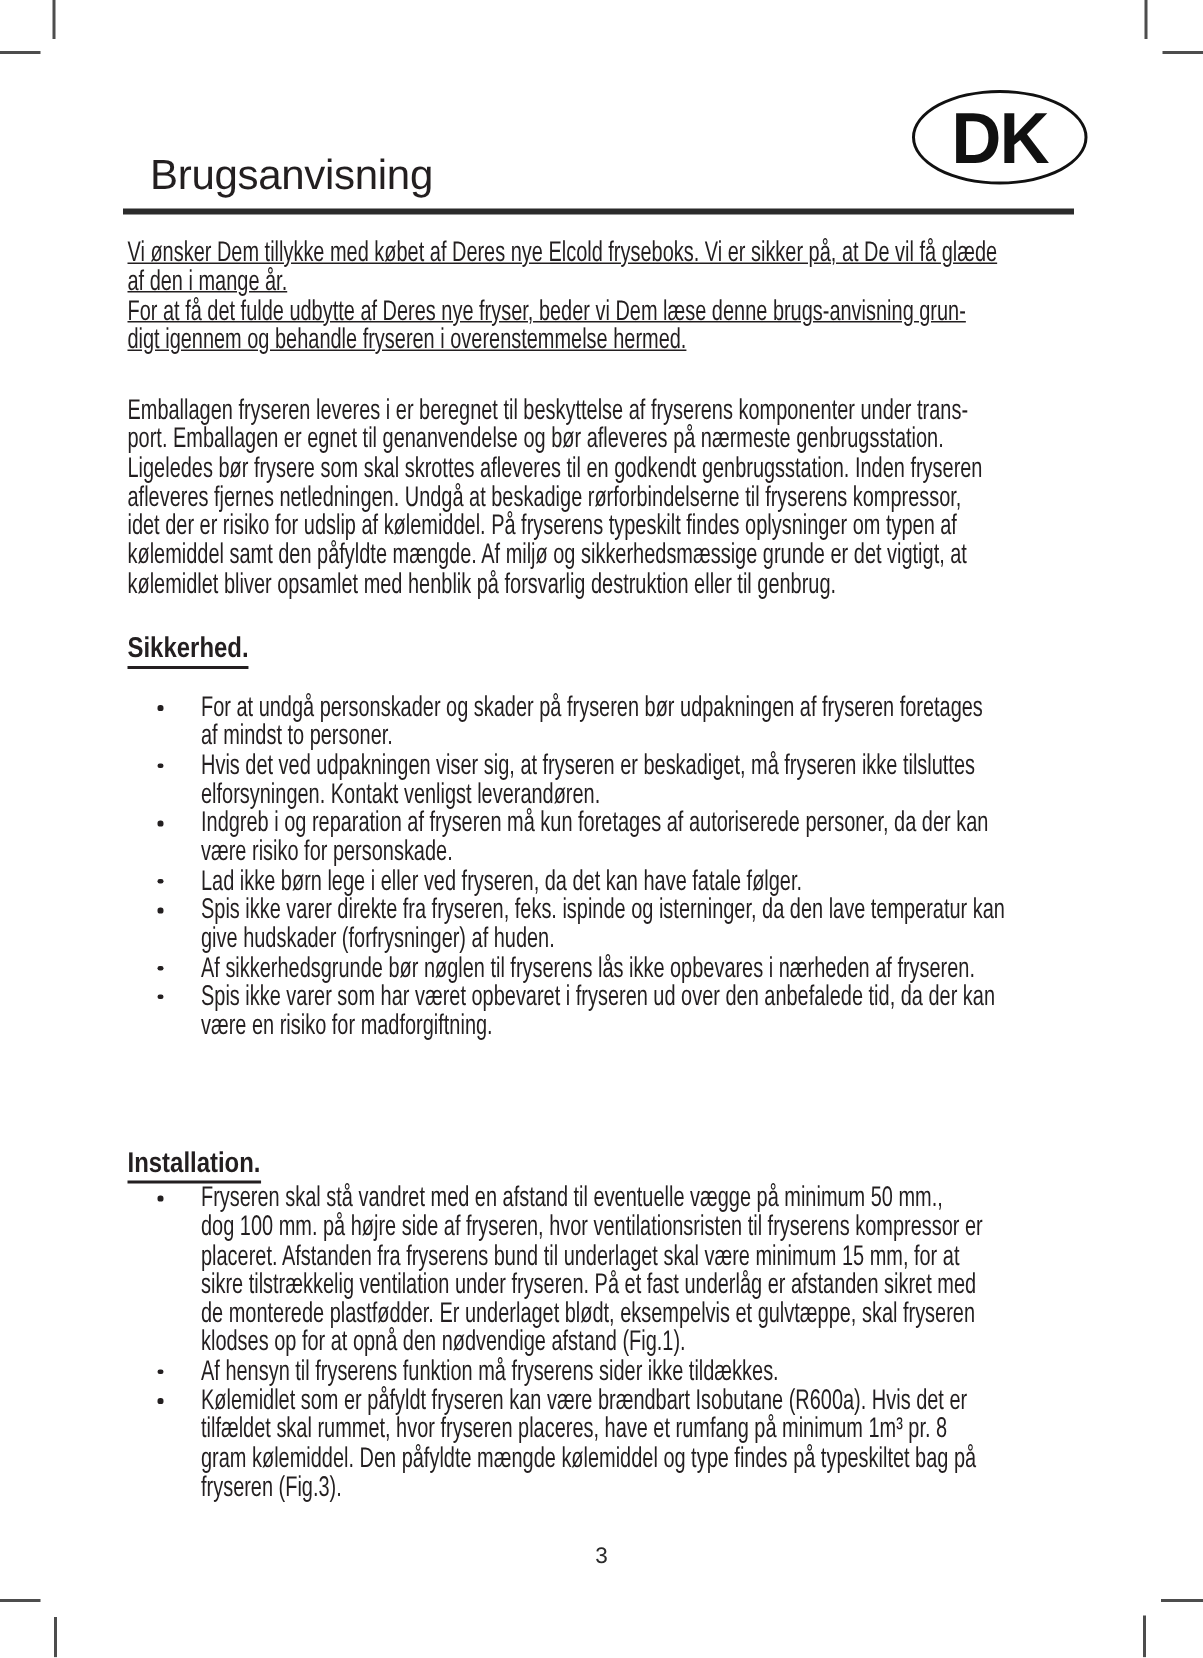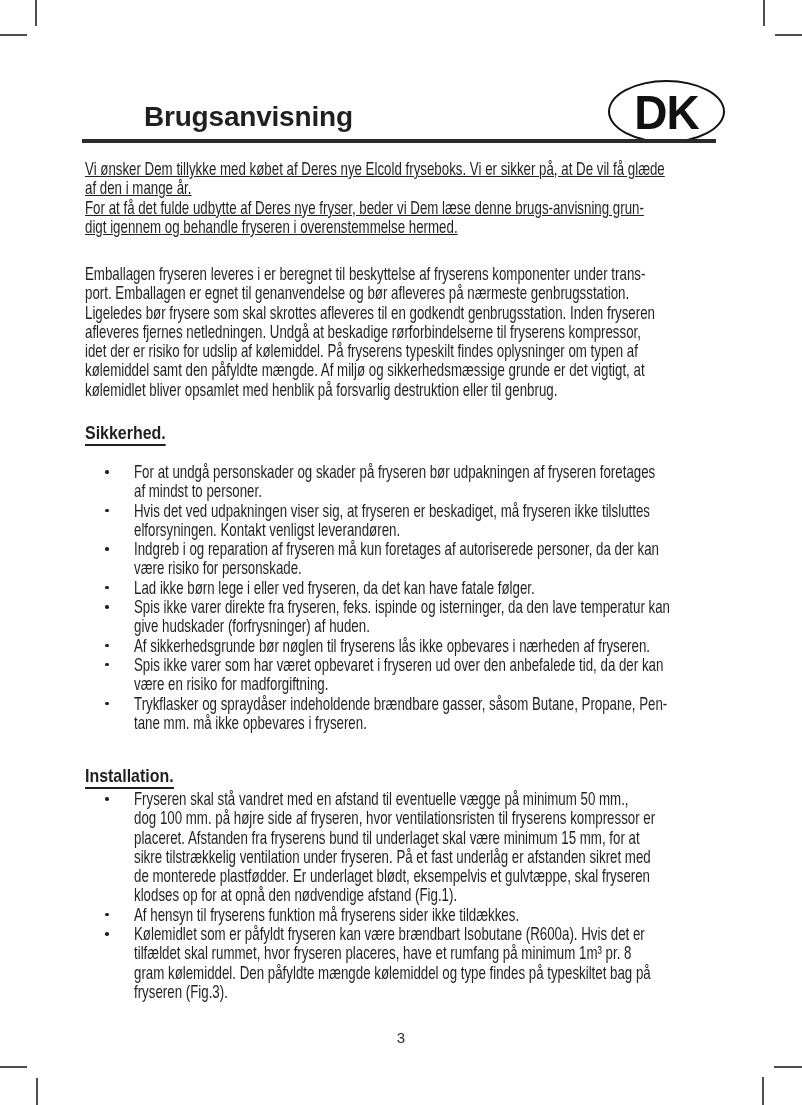--- a/index.html
+++ b/index.html
@@ -6,34 +6,33 @@
   .page{
     position:relative;
     width:802px;height:1105px;
     background:#ffffff;
     font-family:"Liberation Sans","DejaVu Sans",sans-serif;
     color:#231f20;
     overflow:hidden;
   }
   .crop{position:absolute;background:#4d4d4d;}
   .badge{
-    position:absolute;left:608px;top:80px;width:117px;height:63px;
+    position:absolute;left:608px;top:60px;width:117px;height:63px;
     border:2.5px solid #111;border-radius:50%;
     display:flex;align-items:center;justify-content:center;
     box-sizing:border-box;background:#fff;
   }
   .badge span{
     font-size:46px;font-weight:bold;letter-spacing:-1px;color:#111;
     transform:scaleY(1.05);
   }
   .title{
     position:absolute;left:100px;top:101px;
-    font-size:28px;font-weight:bold;white-space:nowrap;
+    font-size:28px;font-weight:normal;white-space:nowrap;
     letter-spacing:-0.2px;
-    margin-left:44px;
   }
   .title-rule{
     position:absolute;left:82px;top:139px;width:634px;height:4px;
     background:#2b2b2b;
   }
   .textblock{position:absolute;left:85px;width:660px;}
   .line{
     font-size:19px;line-height:19.3px;white-space:nowrap;
     transform:scaleX(0.70);transform-origin:0 0;
     letter-spacing:0;
@@ -133,25 +132,20 @@
       </div>
       <div class="bullet-row">
         <span class="bullet-dot"></span>
         <div class="line">Af sikkerhedsgrunde bør nøglen til fryserens lås ikke opbevares i nærheden af fryseren.</div>
       </div>
       <div class="bullet-row">
         <span class="bullet-dot"></span>
         <div class="line">Spis ikke varer som har været opbevaret i fryseren ud over den anbefalede tid, da der kan</div>
         <div class="line">være en risiko for madforgiftning.</div>
       </div>
-      <div class="bullet-row">
-        <span class="bullet-dot"></span>
-        <div class="line">Trykflasker og spraydåser indeholdende brændbare gasser, såsom Butane, Propane, Pen-</div>
-        <div class="line">tane mm. må ikke opbevares i fryseren.</div>
-      </div>
     </div>
 
   <div class="heading sec3-head">
     <span class="h-inner">Installation.</span>
   </div>
   <div class="textblock sec3-body">
       <div class="bullet-row">
         <span class="bullet-dot"></span>
         <div class="line">Fryseren skal stå vandret med en afstand til eventuelle vægge på minimum 50 mm.,</div>
         <div class="line">dog 100 mm. på højre side af fryseren, hvor ventilationsristen til fryserens kompressor er</div>

